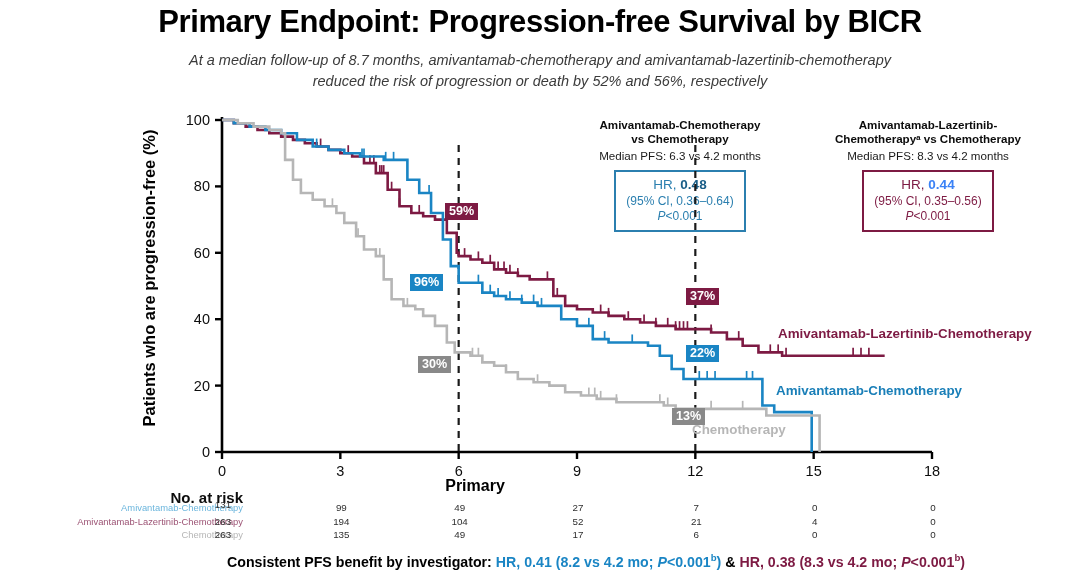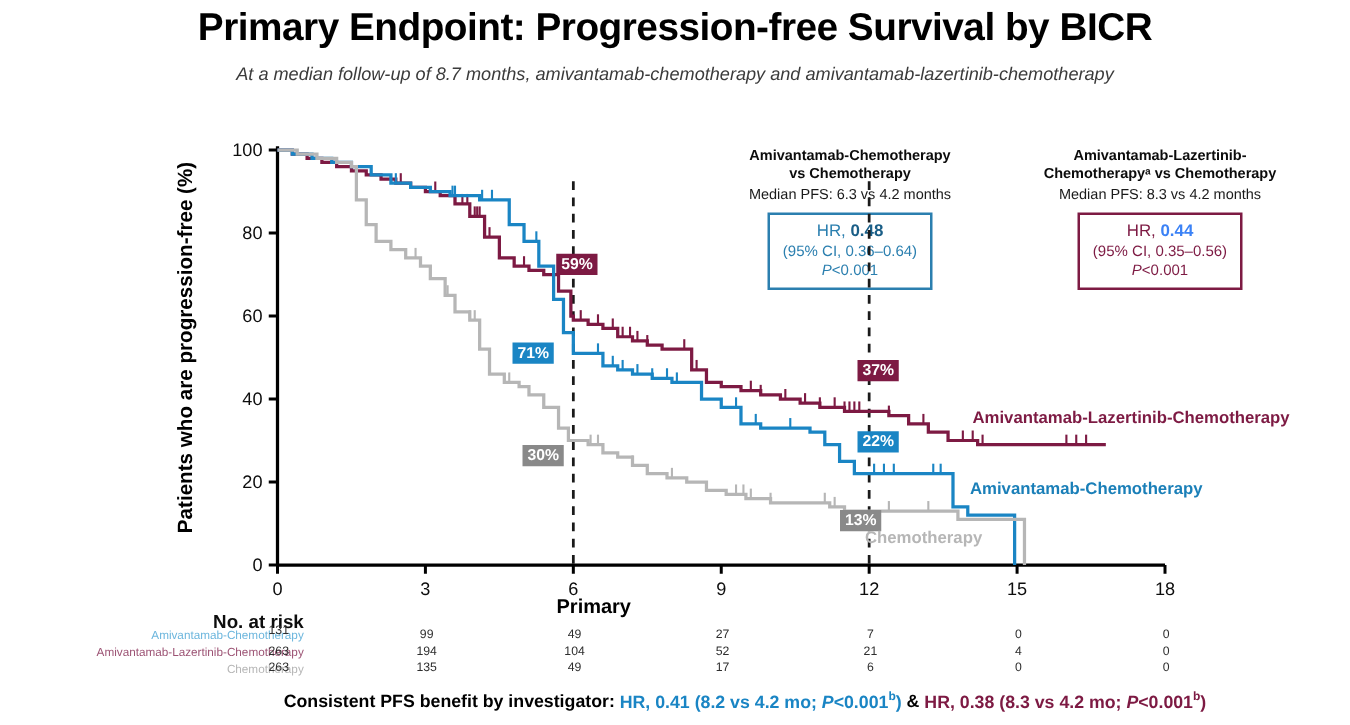--- a/index.html
+++ b/index.html
@@ -192,20 +192,21 @@
   .sup { font-size: 0.68em; vertical-align: super; }
 </style>
 </head>
 <body>
 
 <div id="slide">
 
   <div class="title">Primary Endpoint: Progression-free Survival by BICR</div>
   <div class="subtitle">
     <div>At a median follow-up of 8.7 months, amivantamab-chemotherapy and amivantamab-lazertinib-chemotherapy</div>
+    <div>reduced the risk of progression or death by 52% and 56%, respectively</div>
   </div>
 
   <div class="ann" style="left:566px; top:118px; width:228px;">
     <div class="ann-head">
       <div>Amivantamab-Chemotherapy</div>
       <div>vs Chemotherapy</div>
     </div>
     <div class="ann-sub">Median PFS: 6.3 vs 4.2 months</div>
     <div class="hr-box">
       <div class="hr-line1">
@@ -356,21 +357,21 @@
           <line x1="667.7222222222222" y1="397.52" x2="667.7222222222222" y2="405.52" stroke="#b6b6b6" stroke-width="1.7"></line>
           <line x1="711.1111111111111" y1="400.84" x2="711.1111111111111" y2="408.84" stroke="#b6b6b6" stroke-width="1.7"></line>
           <line x1="742.6666666666666" y1="400.84" x2="742.6666666666666" y2="408.84" stroke="#b6b6b6" stroke-width="1.7"></line>
         </g>
       </g>
   </svg>
 
   <div id="callouts">
       <div class="cal maroon" style="left: 445px; top: 203px;">59%</div>
       <div class="cal maroon" style="left: 686px; top: 288px;">37%</div>
-      <div class="cal blue" style="left: 410px; top: 274px;">71%</div>
+      <div class="cal blue" style="left: 410px; top: 274px;">96%</div>
       <div class="cal blue" style="left: 686px; top: 345px;">22%</div>
       <div class="cal gray" style="left: 418px; top: 356px;">30%</div>
       <div class="cal gray" style="left: 672px; top: 408px;">13%</div>
     </div>
 
   <div class="curve-lab maroon" style="left:778px; top:326px;">Amivantamab-Lazertinib-Chemotherapy</div>
   <div class="curve-lab blue" style="left:776px; top:383px;">Amivantamab-Chemotherapy</div>
   <div class="curve-lab gray" style="left:692px; top:422px;">Chemotherapy</div>
 
   <div id="risk">

